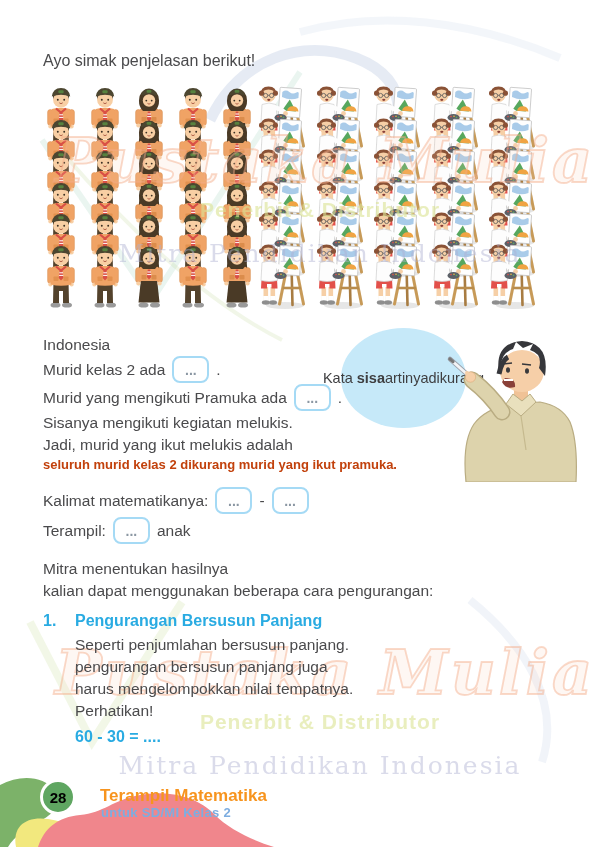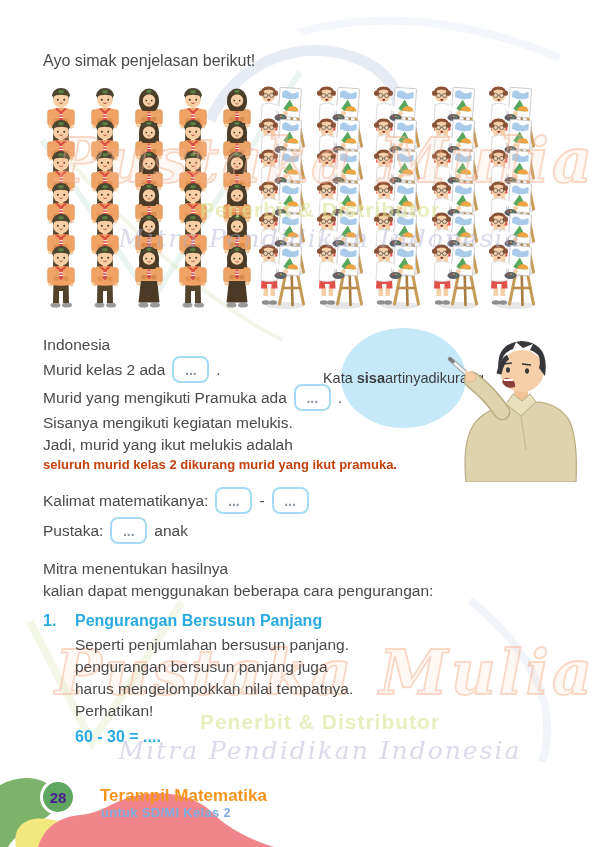--- a/index.html
+++ b/index.html
@@ -17,22 +17,22 @@
     font-family:"DejaVu Serif", serif; font-style:italic; font-weight:bold;
     font-size:62px; letter-spacing:3px; line-height:70px;
     color:rgba(250,205,180,0.16); -webkit-text-stroke:1.8px rgba(245,170,135,0.45);
     white-space:nowrap;
   }
   .wm-pub {
     font-size:21px; font-weight:bold; letter-spacing:1px; margin-top:2px;
     color:rgba(220,228,150,0.62); white-space:nowrap;
   }
   .wm-tag {
-    font-family:"DejaVu Serif", serif; font-style:italic;
-    font-size:25px; letter-spacing:2px; margin-top:2px;
+    font-family:"DejaVu Serif", serif; 
+    font-size:25px; letter-spacing:2px; margin-top:17px;
     color:rgba(172,176,208,0.45); white-space:nowrap;
   }
 
   
   .figgrid { position:absolute; z-index:2; }
   .figgrid svg.fig { position:absolute; display:block; }
 
   
   .txt { position:absolute; font-size:15.5px; color:#4a4a4c; white-space:nowrap; z-index:4; }
   .big { font-size:16px; }
@@ -56,21 +56,21 @@
   }
   .bubble b { margin-left:4px; }
   .teacher { position:absolute; left:442px; top:330px; z-index:5; }
 
   
   .footer-blobs { position:absolute; left:0; bottom:0; z-index:5; }
   .page-circle {
     position:absolute; left:40px; top:779px; width:36px; height:36px; box-sizing:border-box;
     background:#5fa661; border:3px solid #ffffff; border-radius:50%; z-index:6;
     display:flex; align-items:center; justify-content:center;
-    color:#4c1d95; font-size:15px; font-weight:bold;
+    color:#000000; font-size:15px; font-weight:bold;
   }
   .book-title { position:absolute; left:100px; top:786px; font-size:17px; font-weight:bold; color:#f7941e; z-index:6; white-space:nowrap; }
   .book-subtitle { position:absolute; left:101px; top:805px; font-size:13px; font-weight:bold; color:#7dade0; letter-spacing:0.3px; z-index:6; white-space:nowrap; }
 </style>
 </head>
 <body>
 
 <div class="page">
 
   <svg class="bg" width="601" height="847" viewBox="0 0 601 847">
@@ -405,21 +405,21 @@
     <path d="M62 50 L71 50" stroke="#ffffff" stroke-width="2"></path>
   </svg>
 
   <div class="txt rowflex" style="left:43px; top:487px;">
     <span>Kalimat matematikanya:</span>
     <span class="ansbox">...</span>
     <span>-</span>
     <span class="ansbox">...</span>
   </div>
   <div class="txt rowflex" style="left:43px; top:517px;">
-    <span>Pustaka:</span>
+    <span>Terampil:</span>
     <span class="ansbox">...</span>
     <span>anak</span>
   </div>
 
   <div class="txt" style="left:43px; top:560px;">Mitra menentukan hasilnya</div>
   <div class="txt" style="left:43px; top:582px;">kalian dapat menggunakan beberapa cara pengurangan:</div>
 
   <div class="txt blue big" style="left:43px; top:612px;">1.</div>
   <div class="txt blue big" style="left:75px; top:612px;">Pengurangan Bersusun Panjang</div>
   <div class="txt" style="left:75px; top:636px;">Seperti penjumlahan bersusun panjang.</div>

